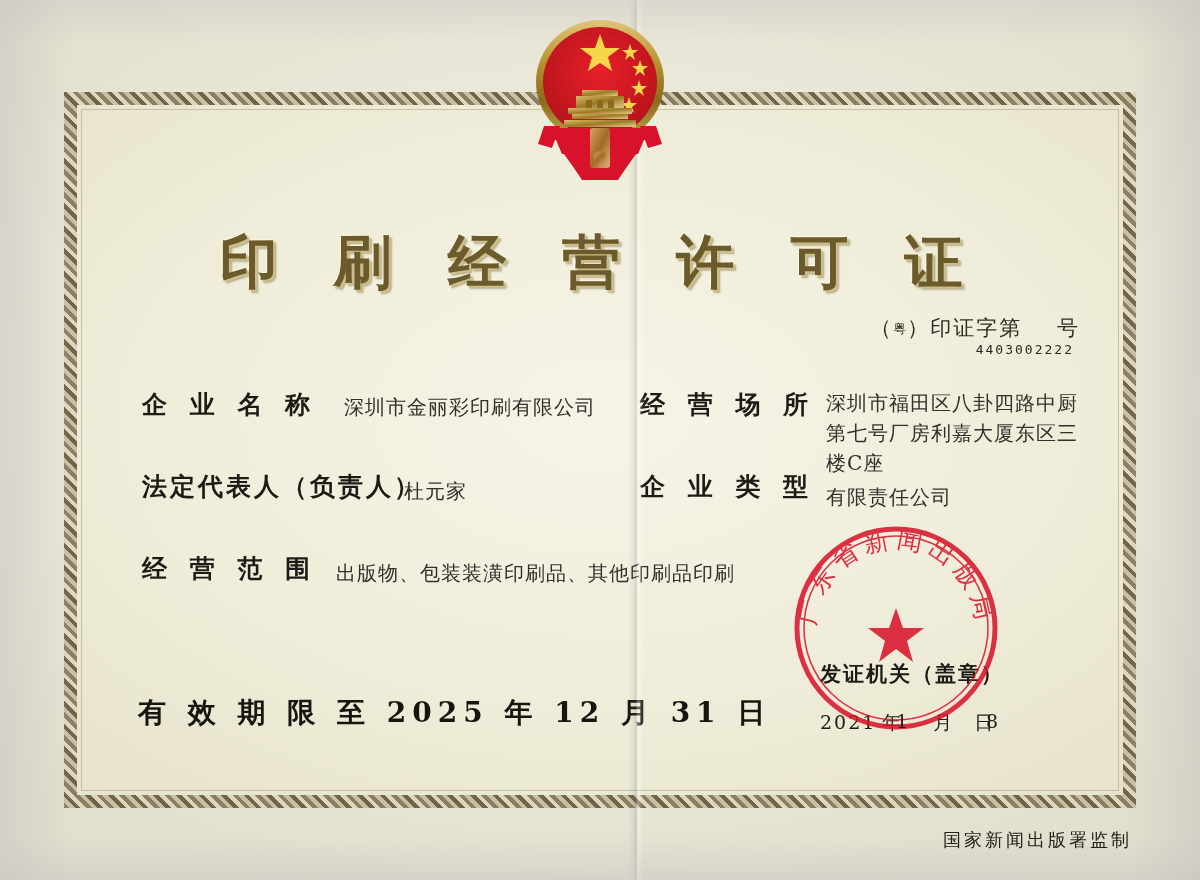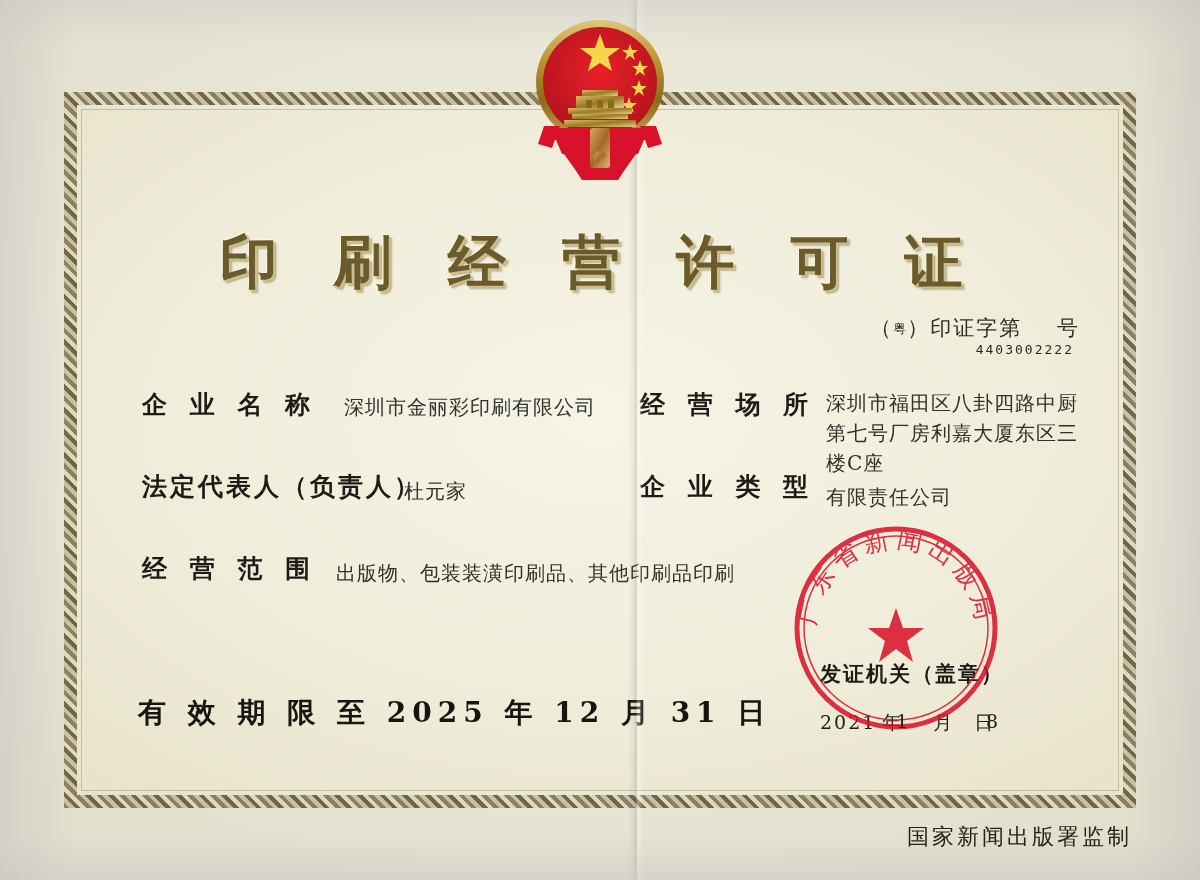--- a/index.html
+++ b/index.html
@@ -223,21 +223,21 @@
     height: 212px;
     z-index: 8;
     opacity: .86;
   }
 
   
   .footer {
     position: absolute;
     right: 68px;
     bottom: 28px;
-    font-size: 22px;
+    font-size: 18px;
     letter-spacing: 3px;
     color: #24221c;
     z-index: 7;
     white-space: nowrap;
   }
 </style>
 </head>
 <body>
 
 <div id="cert">

